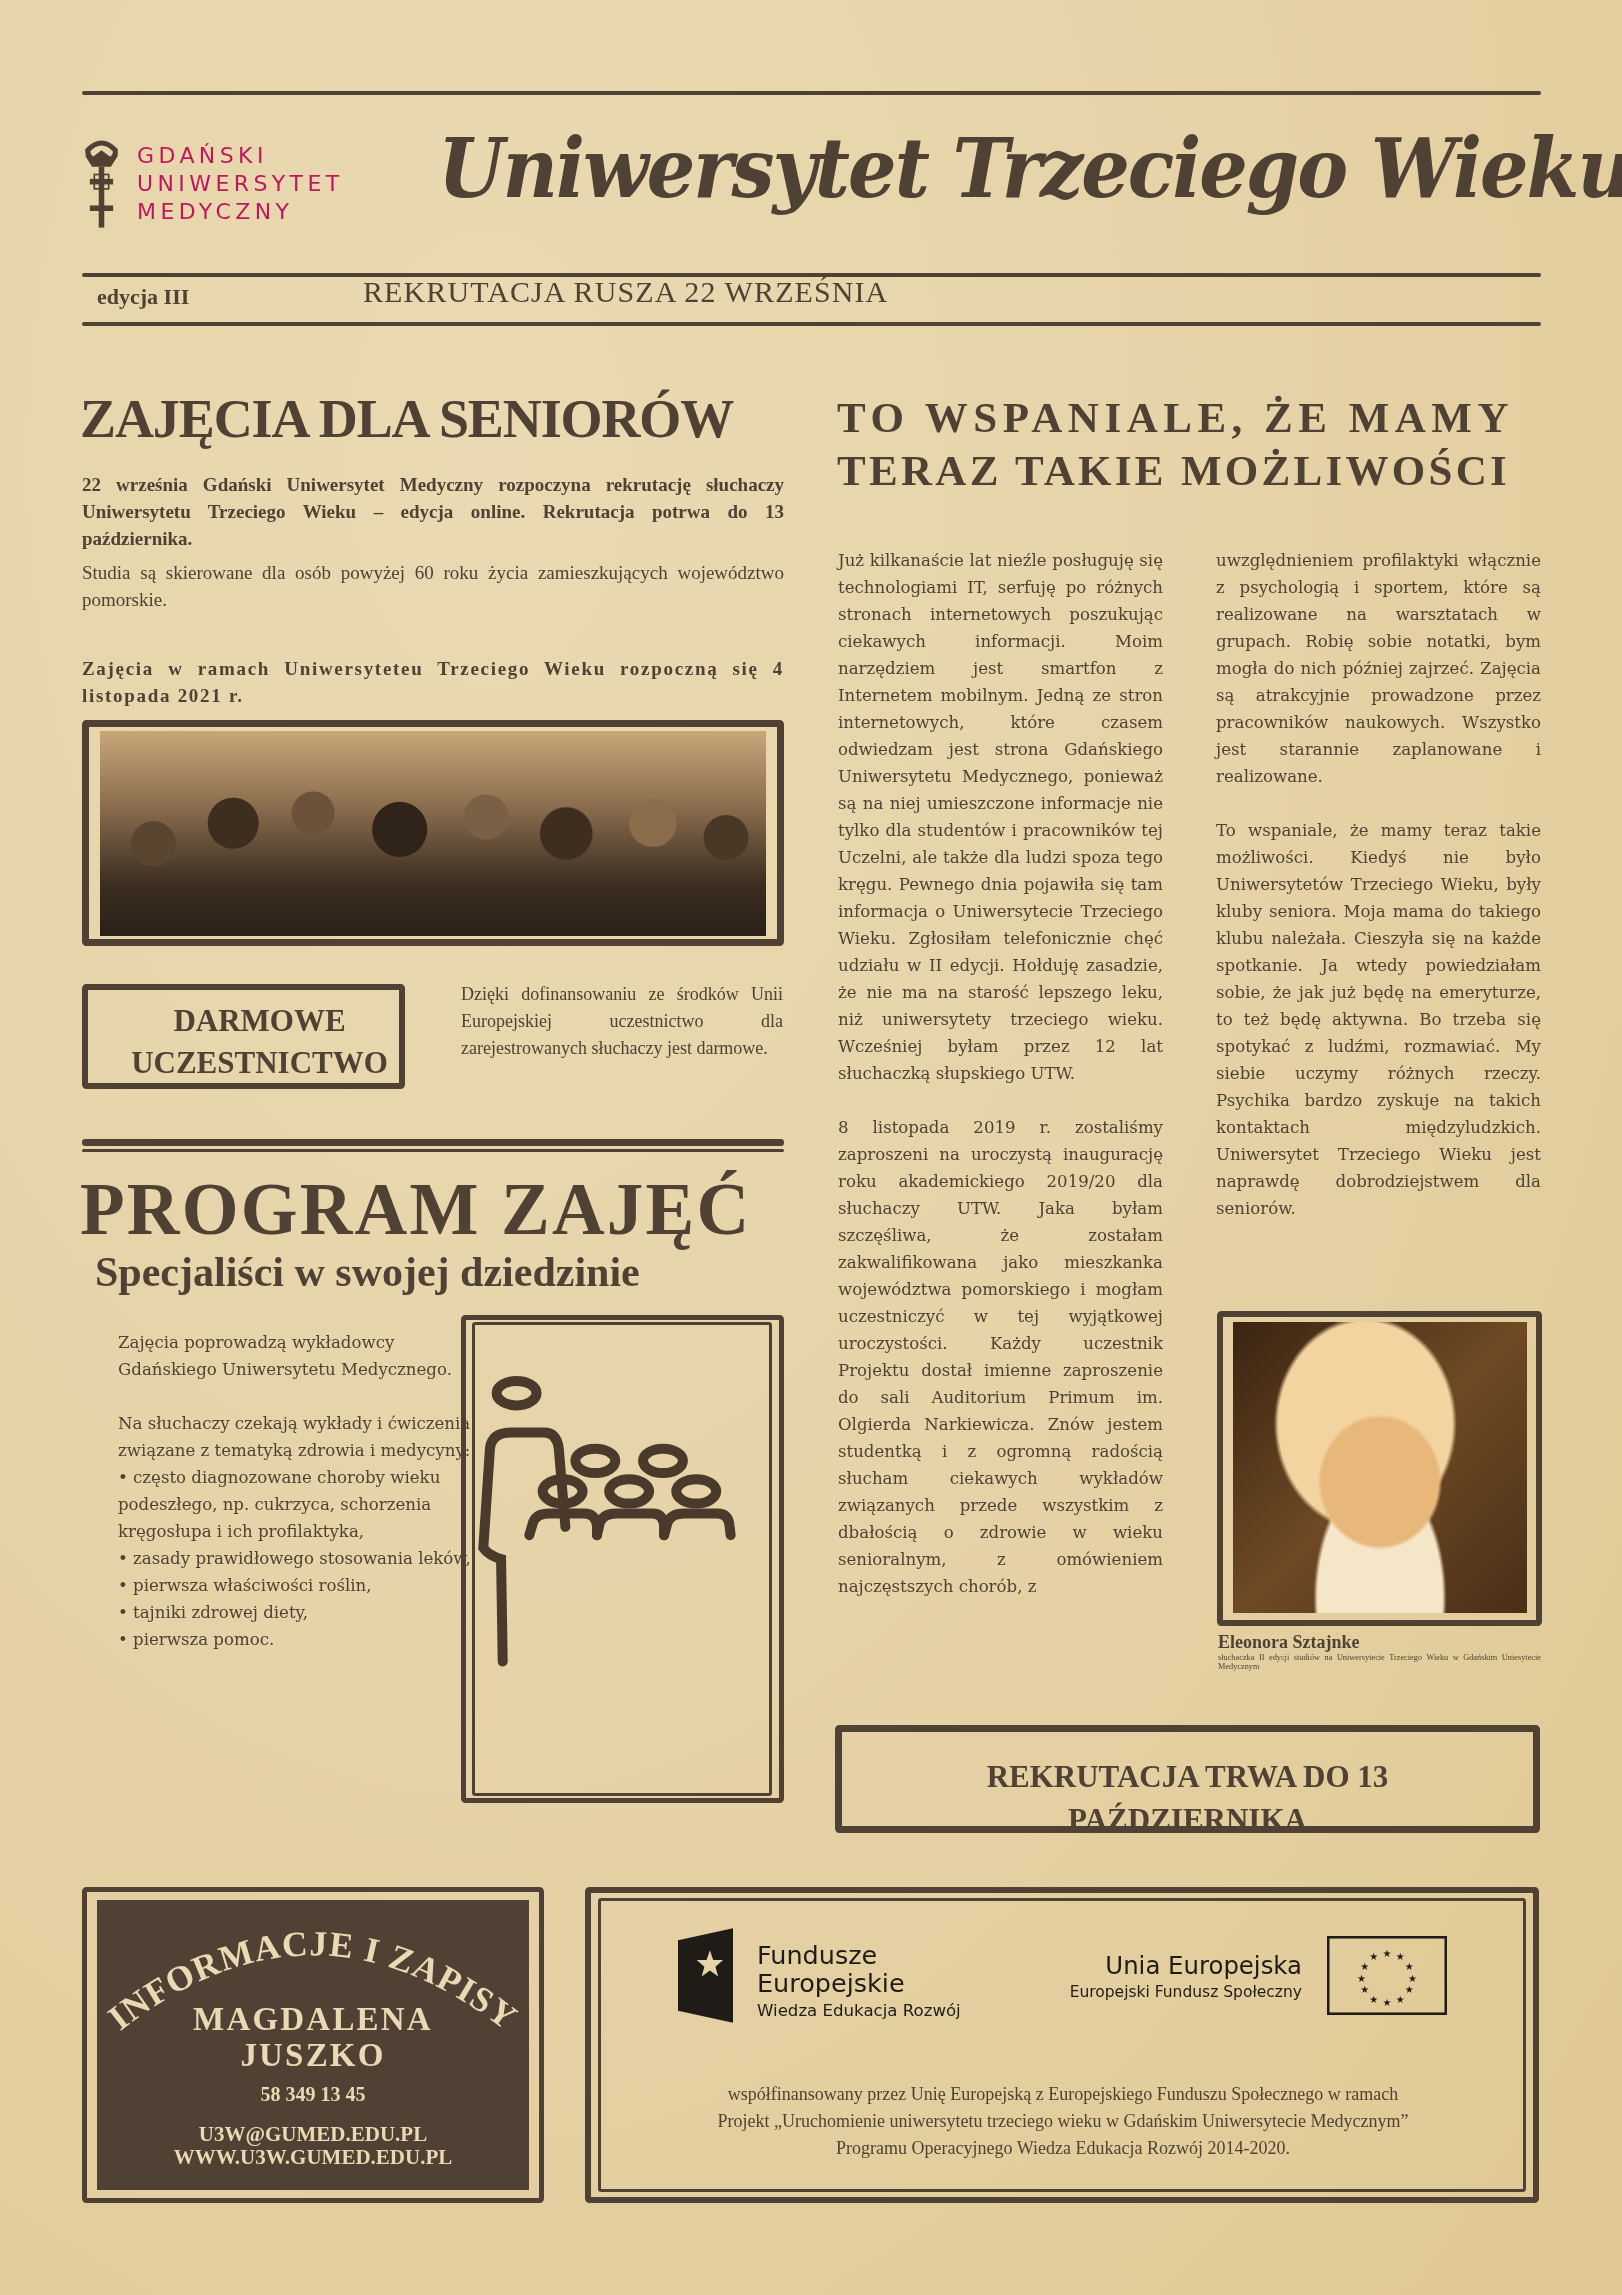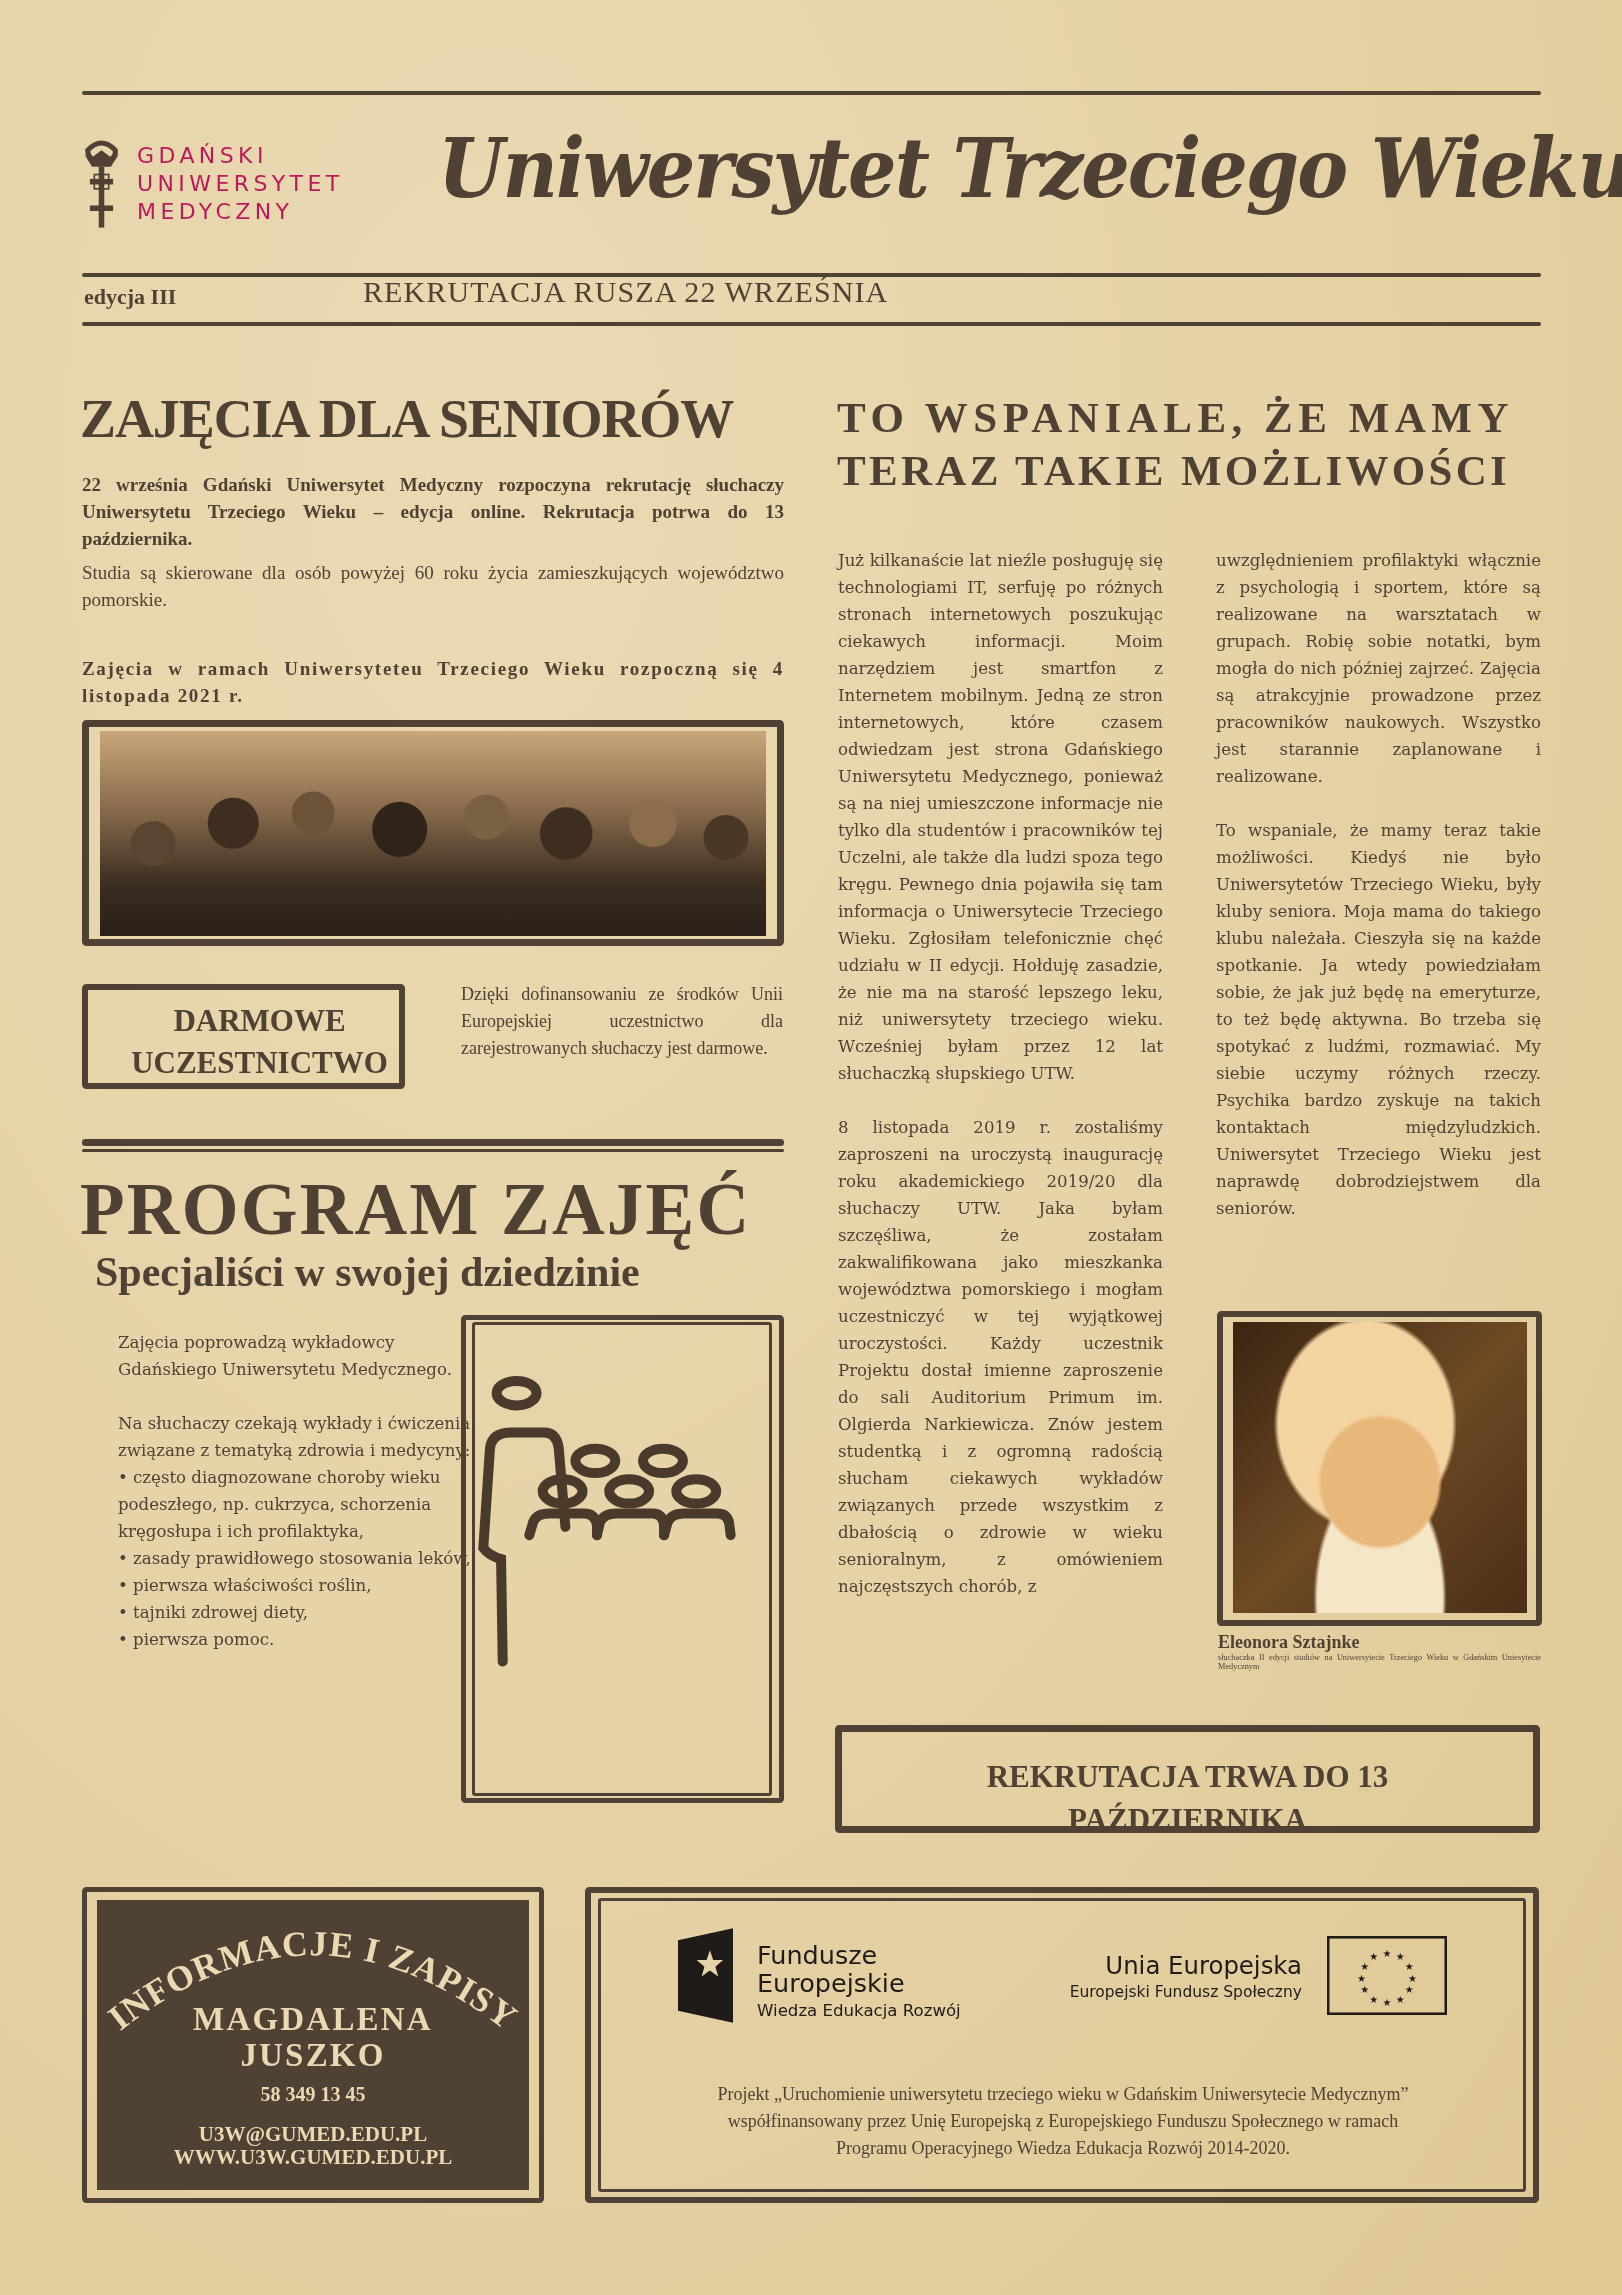--- a/index.html
+++ b/index.html
@@ -85,21 +85,21 @@
   <div class="logo-text" style="position:absolute;left:55px;top:4.4px;">
     <div>GDAŃSKI</div>
     <div>UNIWERSYTET</div>
     <div>MEDYCZNY</div>
   </div>
 </div>
 
 <div class="abs masthead-title" style="left:438px;top:119px;">Uniwersytet Trzeciego Wieku</div>
 
 <div class="rule" style="left:82px;top:273px;width:1459px;height:3.9px;"></div>
-<div class="abs edition" style="left:84px;top:284px;">edycja III</div>
+<div class="abs edition" style="left:97px;top:284px;">edycja III</div>
 <div class="abs subhead" style="left:363px;top:275px;">REKRUTACJA RUSZA 22 WRZEŚNIA</div>
 <div class="rule" style="left:82px;top:322px;width:1459px;height:3.9px;"></div>
 
 <div class="abs h-big" style="left:80px;top:388px;font-size:54px;letter-spacing:-1.1px;">ZAJĘCIA DLA SENIORÓW</div>
 
 <div class="abs lead bold" style="left:82px;top:471px;width:702px;">22 września Gdański Uniwersytet Medyczny rozpoczyna rekrutację słuchaczy Uniwersytetu Trzeciego Wieku – edycja online. Rekrutacja potrwa do 13 października.</div>
 <div class="abs lead" style="left:82px;top:559px;width:702px;">Studia są skierowane dla osób powyżej 60 roku życia zamieszkujących województwo pomorskie.</div>
 <div class="abs lead bold" style="left:82px;top:655px;width:702px;letter-spacing:1.7px;">Zajęcia w ramach Uniwersyteteu Trzeciego Wieku rozpoczną się 4 listopada 2021 r.</div>
 
 <div class="frame" style="left:82px;top:720px;width:702px;height:226px;"></div>
@@ -229,17 +229,17 @@
     <text x="108" y="126">★</text>
       <text x="84" y="120">★</text>
       <text x="68" y="102">★</text>
     <text x="62" y="82">★</text>
       <text x="68" y="62">★</text>
       <text x="84" y="44">★</text>
   </g>
 </svg>
 
 <div class="abs" style="left:605px;top:2081px;width:916px;text-align:center;font-family:'Liberation Serif',serif;font-size:18px;line-height:27px;color:#4f4234;">
+  <div>współfinansowany przez Unię Europejską z Europejskiego Funduszu Społecznego w ramach</div>
   <div>Projekt „Uruchomienie uniwersytetu trzeciego wieku w Gdańskim Uniwersytecie Medycznym”</div>
-  <div>współfinansowany przez Unię Europejską z Europejskiego Funduszu Społecznego w ramach</div>
   <div>Programu Operacyjnego Wiedza Edukacja Rozwój 2014-2020.</div>
 </div>
 
 
 </body></html>

